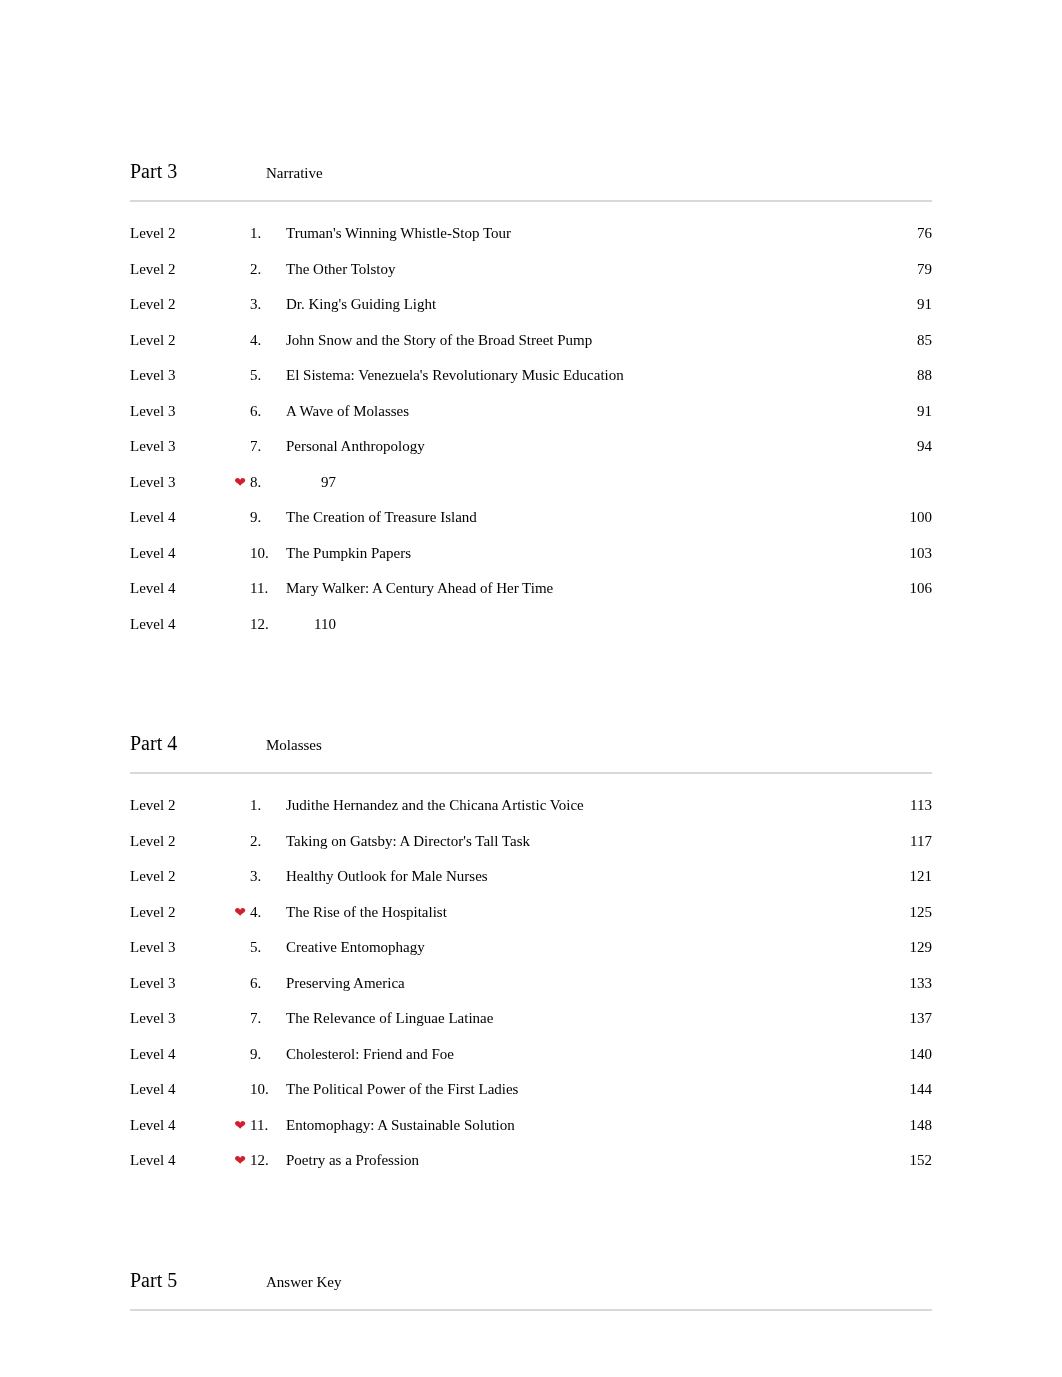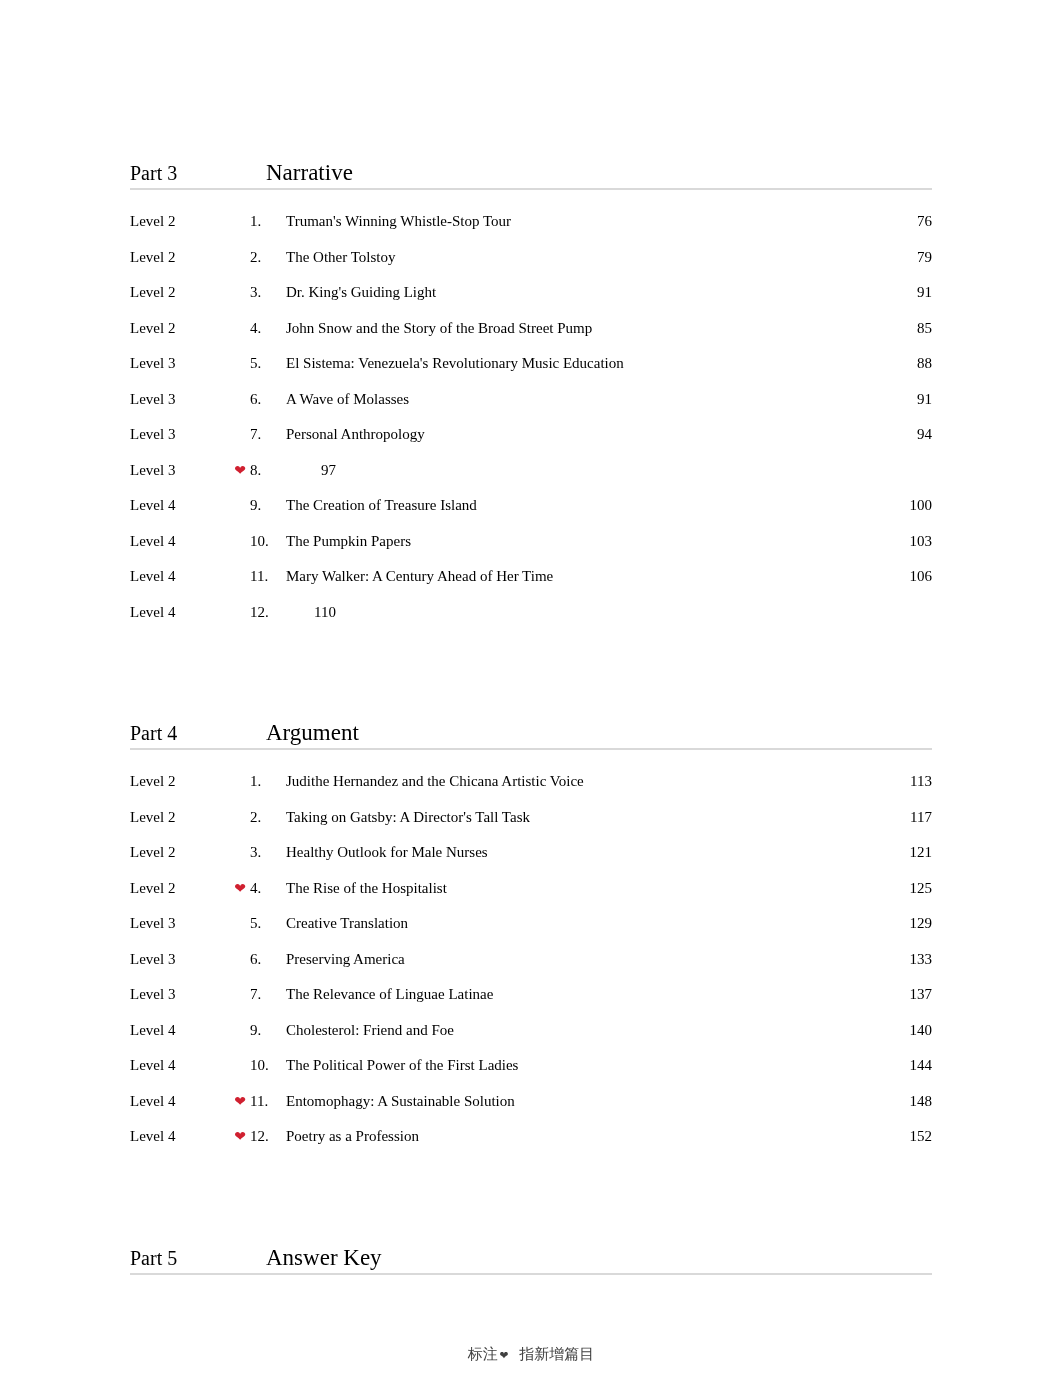--- a/index.html
+++ b/index.html
@@ -14,29 +14,29 @@
       padding: 160px 130px 60px 130px;
       box-sizing: border-box;
     }
     .section {
       margin-bottom: 90px;
     }
     .section-header {
       display: flex;
       align-items: baseline;
       border-bottom: 2px solid #d9d9d9;
-      padding-bottom: 2px;
+      padding-bottom: 17px;
       margin-bottom: 14px;
     }
     .part-label {
       font-size: 20px;
       width: 100px;
     }
     .part-title {
-      font-size: 23px;
+      font-size: 15px;
       margin-left: 36px;
     }
     .toc-row {
       display: flex;
       align-items: baseline;
       font-size: 15px;
       line-height: 1.3;
       padding: 8px 0;
       font-family: Liberation Serif, serif;
     }
@@ -175,21 +175,21 @@
           <span class="heart-col"></span>
           <span class="num-col">12.</span>
           <span class="page-col">110</span>
         </div>
       </div>
   </div>
 
   <div class="section">
     <div class="section-header">
       <span class="part-label">Part 4</span>
-      <span class="part-title">Argument</span>
+      <span class="part-title">Molasses</span>
     </div>
     <div id="rows-part4">
         <div class="toc-row">
           <span class="level-col">Level 2</span>
           <span class="heart-col"></span>
           <span class="num-col">1.</span>
           <span class="title-col">Judithe Hernandez and the Chicana Artistic Voice</span>
           <span class="page-col">113</span>
         </div>
         <div class="toc-row">
@@ -210,21 +210,21 @@
           <span class="level-col">Level 2</span>
           <span class="heart-col">❤</span>
           <span class="num-col">4.</span>
           <span class="title-col">The Rise of the Hospitalist</span>
           <span class="page-col">125</span>
         </div>
         <div class="toc-row">
           <span class="level-col">Level 3</span>
           <span class="heart-col"></span>
           <span class="num-col">5.</span>
-          <span class="title-col">Creative Translation</span>
+          <span class="title-col">Creative Entomophagy</span>
           <span class="page-col">129</span>
         </div>
         <div class="toc-row">
           <span class="level-col">Level 3</span>
           <span class="heart-col"></span>
           <span class="num-col">6.</span>
           <span class="title-col">Preserving America</span>
           <span class="page-col">133</span>
         </div>
         <div class="toc-row">

